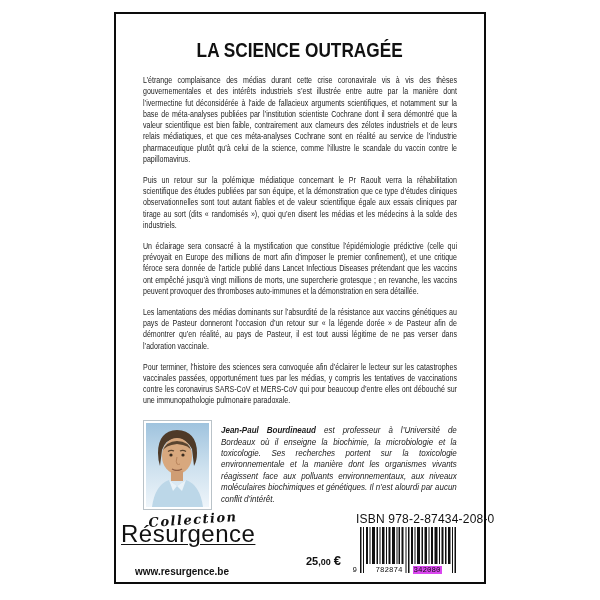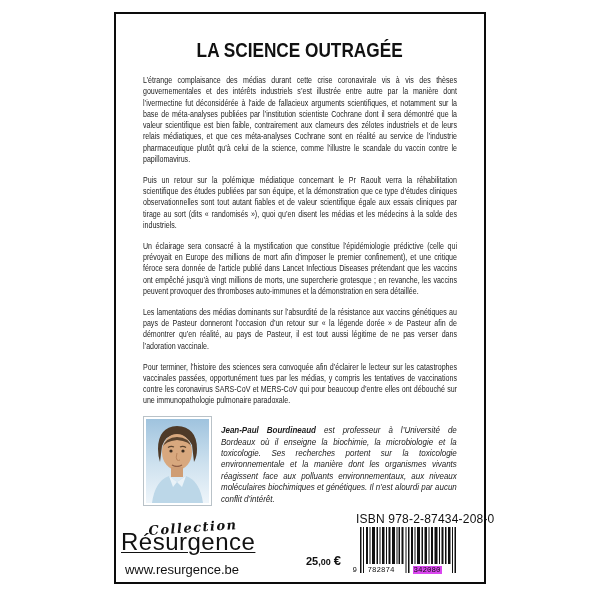--- a/index.html
+++ b/index.html
@@ -5,49 +5,49 @@
   html,body{margin:0;padding:0;background:#ffffff;}
   .stage{position:relative;width:528px;height:600px;background:#ffffff;overflow:hidden;
          font-family:"Liberation Sans",sans-serif;color:#1a1a1a;}
   .cover{position:absolute;left:114px;top:12px;width:372px;height:572px;
          border:2px solid #0c0c0c;box-sizing:border-box;background:#ffffff;}
   .book-title{margin:24px 0 0;text-align:center;font-weight:bold;font-size:21px;
               letter-spacing:0px;color:#111;white-space:nowrap;}
   .book-title .squeeze{display:inline-block;transform:scaleX(0.82);transform-origin:50% 50%;}
   .synopsis{margin:13px 0 0 27px;width:391px;transform:scaleX(0.803);transform-origin:0 0;}
   .synopsis p{margin:0 0 9.5px;font-size:8.8px;line-height:11.3px;text-align:justify;color:#1c1c1c;}
-  .author-row{margin:2px 0 0 27px;display:flex;align-items:flex-start;}
+  .author-row{margin:2px 0 0 27px;display:flex;align-items:center;}
   .photo-frame{flex:0 0 auto;width:63px;height:84px;border:1px solid #b9c2c8;background:#fff;
                padding:2px;box-sizing:content-box;}
   .photo-inner{width:100%;height:100%;background:linear-gradient(180deg,#9fc3de 0%,#cfe2ef 55%,#eef5fa 100%);
                overflow:hidden;position:relative;}
   .bio-col{margin-left:9px;width:262px;transform:scaleX(0.9);transform-origin:0 0;}
   .bio-col .bio{font-style:italic;font-size:8.9px;line-height:11.4px;text-align:justify;color:#1c1c1c;}
   .bio .bio-name{font-weight:bold;}
   
   .logo-block{position:absolute;left:5px;bottom:5px;width:122px;text-align:center;color:#111;}
   .collection-script{display:block;font-family:"DejaVu Serif",serif;font-style:italic;font-weight:bold;
                      font-size:13px;letter-spacing:1.5px;transform:rotate(-4deg);
                      margin:0 0 -7px 22px;white-space:nowrap;}
   .brand-name{display:block;font-size:24px;font-weight:normal;letter-spacing:0.5px;
               text-decoration:underline;text-decoration-thickness:1px;text-underline-offset:2px;
               white-space:nowrap;}
-  .brand-site{display:block;font-size:13px;font-weight:normal;margin-top:6px;white-space:nowrap;}
+  .brand-site{display:block;font-size:10px;font-weight:bold;margin-top:18px;white-space:nowrap;}
   .price{position:absolute;left:190px;bottom:13px;font-weight:bold;color:#111;white-space:nowrap;}
   .price .p-int{font-size:11px;}
   .price .p-dec{font-size:9px;margin-top:22px;}
   .price .p-cur{font-size:13px;margin-left:3px;}
   .barcode-block{position:absolute;right:24px;bottom:9px;width:104px;text-align:center;}
   .isbn{font-size:12px;letter-spacing:0.2px;color:#111;margin-bottom:1px;white-space:nowrap;}
   .barcode{position:relative;width:97px;height:46px;margin:0 auto;}
   .barcode svg{display:block;}
   .ean-row{position:absolute;bottom:-1px;left:0;width:100%;height:10px;
            font-family:"Liberation Mono",monospace;font-size:7.5px;color:#111;}
   .ean-lead{position:absolute;left:-7px;bottom:0;}
-  .ean-left{position:absolute;left:7px;bottom:0;background:#fff;padding:0 1px;}
+  .ean-left{position:absolute;left:15px;bottom:0;background:#fff;padding:0 1px;}
   .ean-right{position:absolute;left:53px;bottom:0;background:#d946ef;padding:0 1px;}
 </style>
 </head>
 <body>
 
 <div class="stage">
   <div class="cover">
 
     <h1 class="book-title"><span class="squeeze">LA SCIENCE OUTRAGÉE</span></h1>
 

